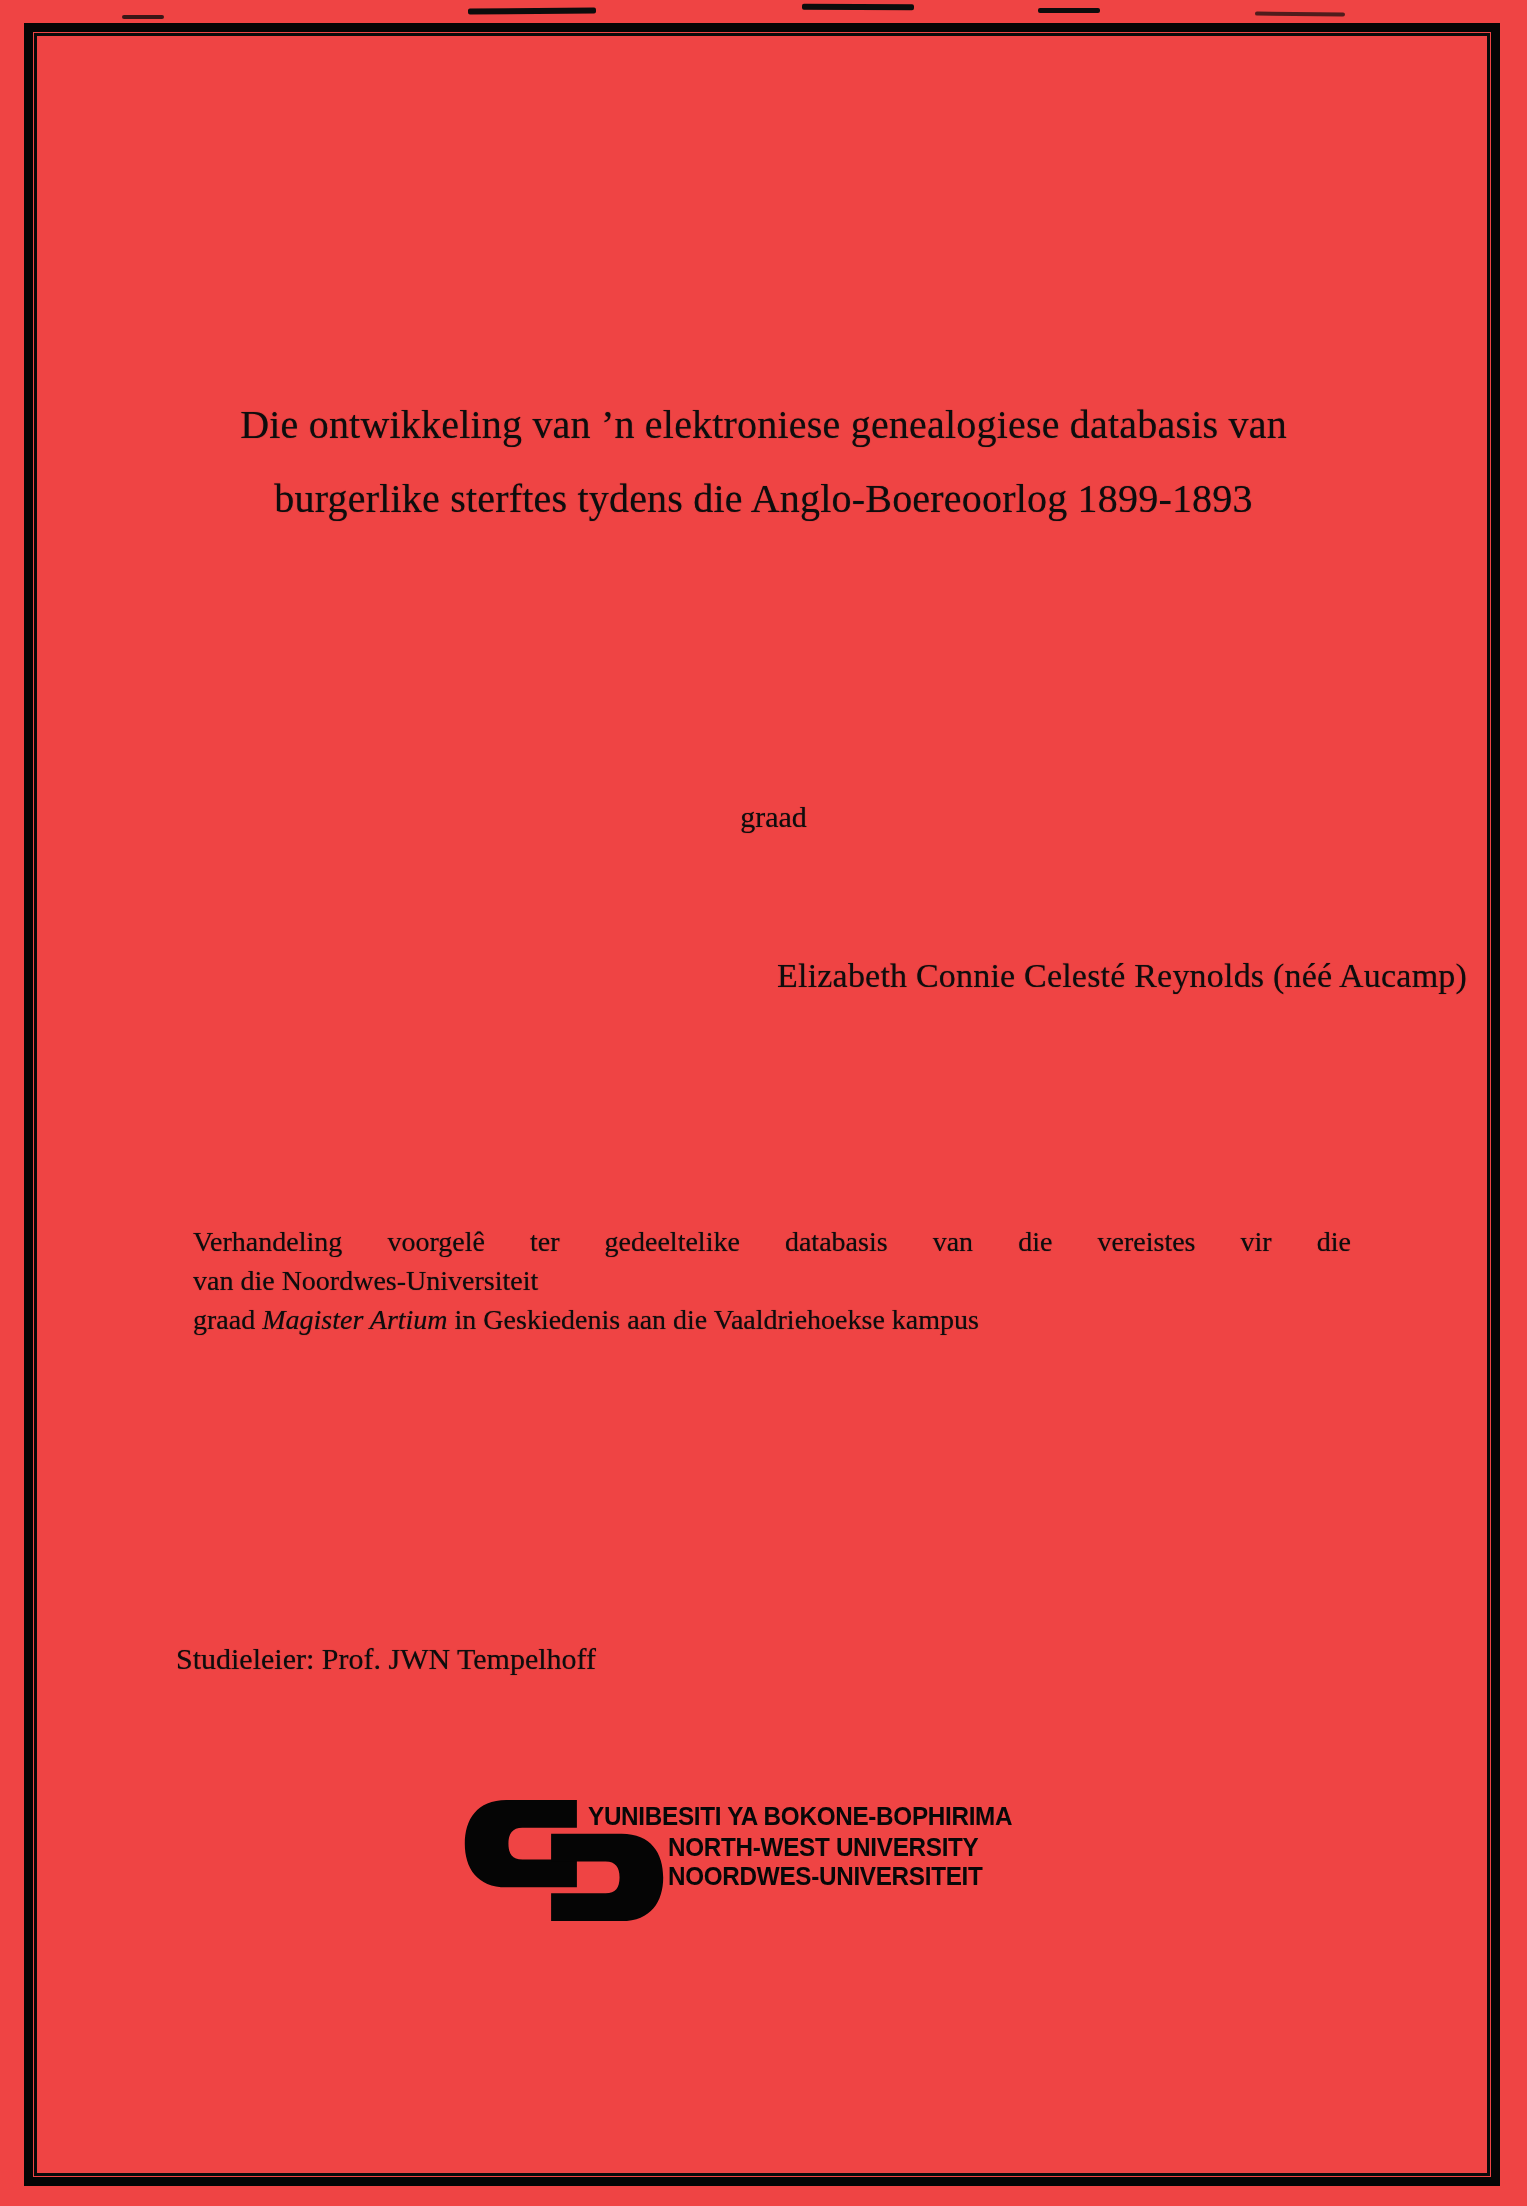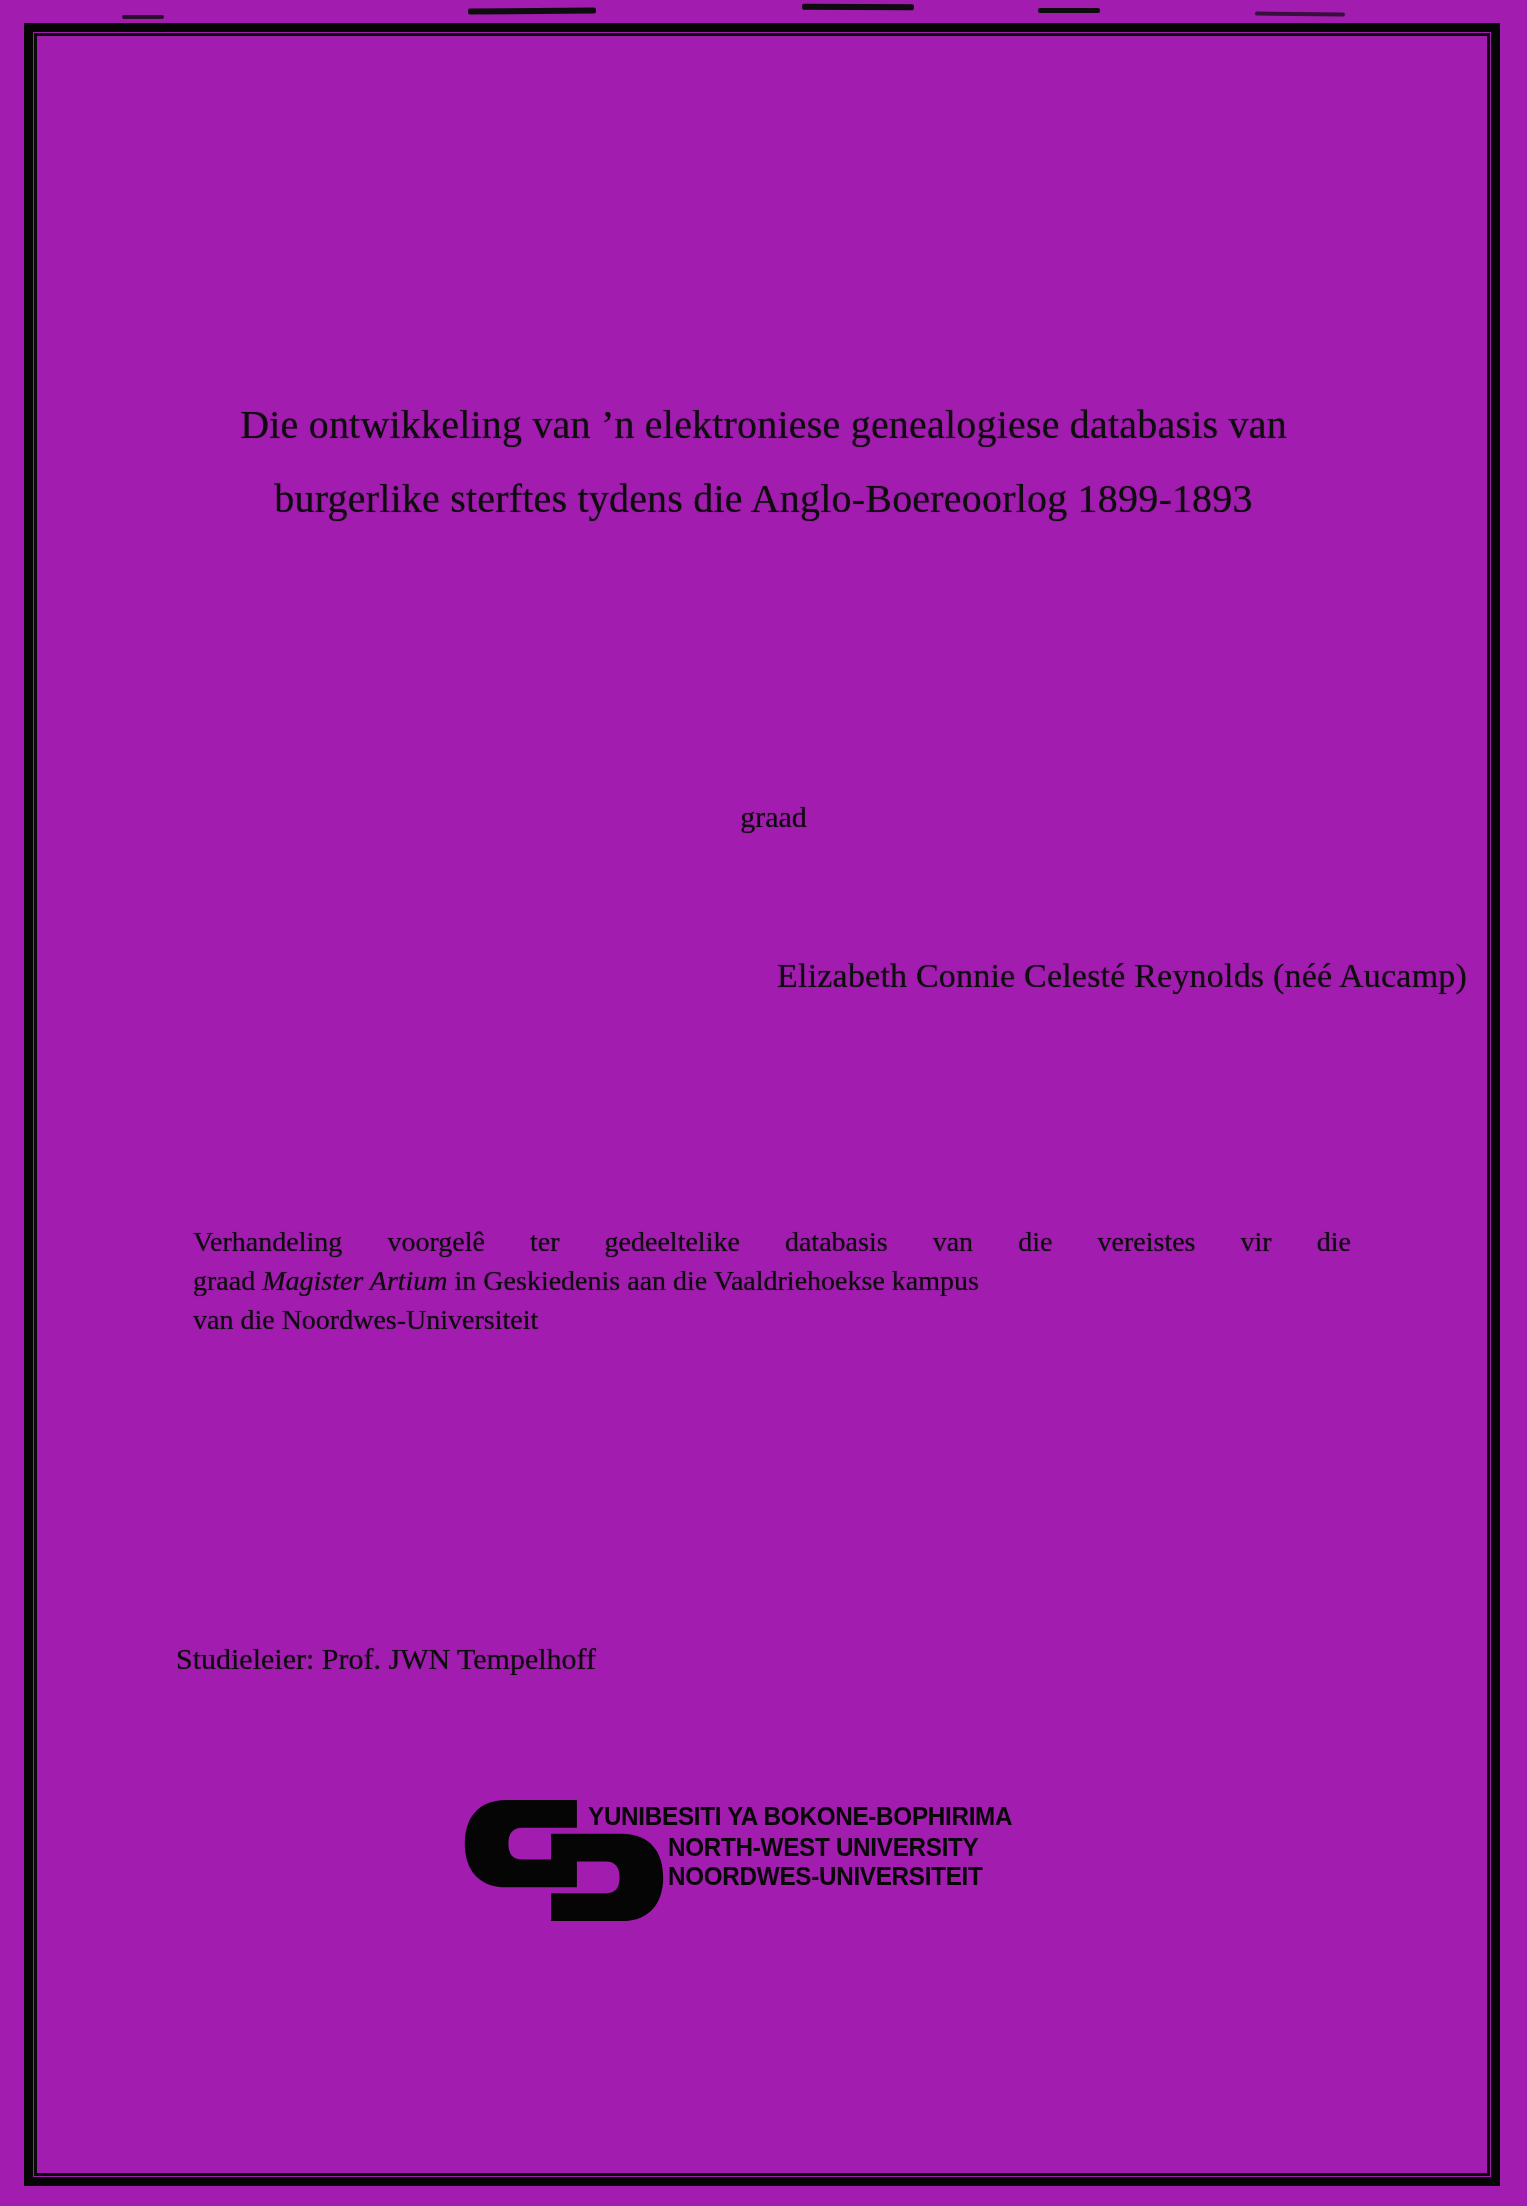--- a/index.html
+++ b/index.html
@@ -7,21 +7,21 @@
   body {
     width: 1527px; height: 2206px;
     font-family: "Liberation Serif", "DejaVu Serif", serif;
     color: #0d0d0d;
     position: relative;
     overflow: hidden;
   }
   .page {
     position: absolute; left: 0; top: 0;
     width: 1527px; height: 2206px;
-    background: #a21caf;
+    background: #ef4444;
   }
   
   .frame-outer {
     position: absolute; left: 24px; top: 23px;
     width: 1476px; height: 2163px;
     border: 9px solid #050505;
   }
   .frame-inner {
     position: absolute; inset: 1px;
     border: 3px solid #0a0a0a;
@@ -96,22 +96,22 @@
     <div>Die ontwikkeling van ’n elektroniese genealogiese databasis van</div>
     <div>burgerlike sterftes tydens die Anglo-Boereoorlog 1899-1893</div>
   </div>
 
   <div class="byline txt">graad</div>
 
   <div class="author txt">Elizabeth Connie Celesté Reynolds (néé Aucamp)</div>
 
   <div class="statement txt">
     <div class="justify">Verhandeling voorgelê ter gedeeltelike databasis van die vereistes vir die</div>
+    <div>van die Noordwes-Universiteit</div>
     <div><span>graad </span><span class="italic">Magister Artium</span><span> in Geskiedenis aan die Vaaldriehoekse kampus</span></div>
-    <div>van die Noordwes-Universiteit</div>
   </div>
 
   <div class="supervisor-block txt">
     <div>Studieleier: Prof. JWN Tempelhoff</div>
   </div>
 
   <svg class="logo-mark" viewBox="0 0 200 125" xmlns="http://www.w3.org/2000/svg" aria-hidden="true">
 
     <path fill="#050505" d="M113,0 H42 C12,0 0,20 0,44 C0,68 12,88 42,88 H113 V60 H58
              C48,60 44,54 44,44 C44,34 48,28 58,28 H113 Z"></path>

